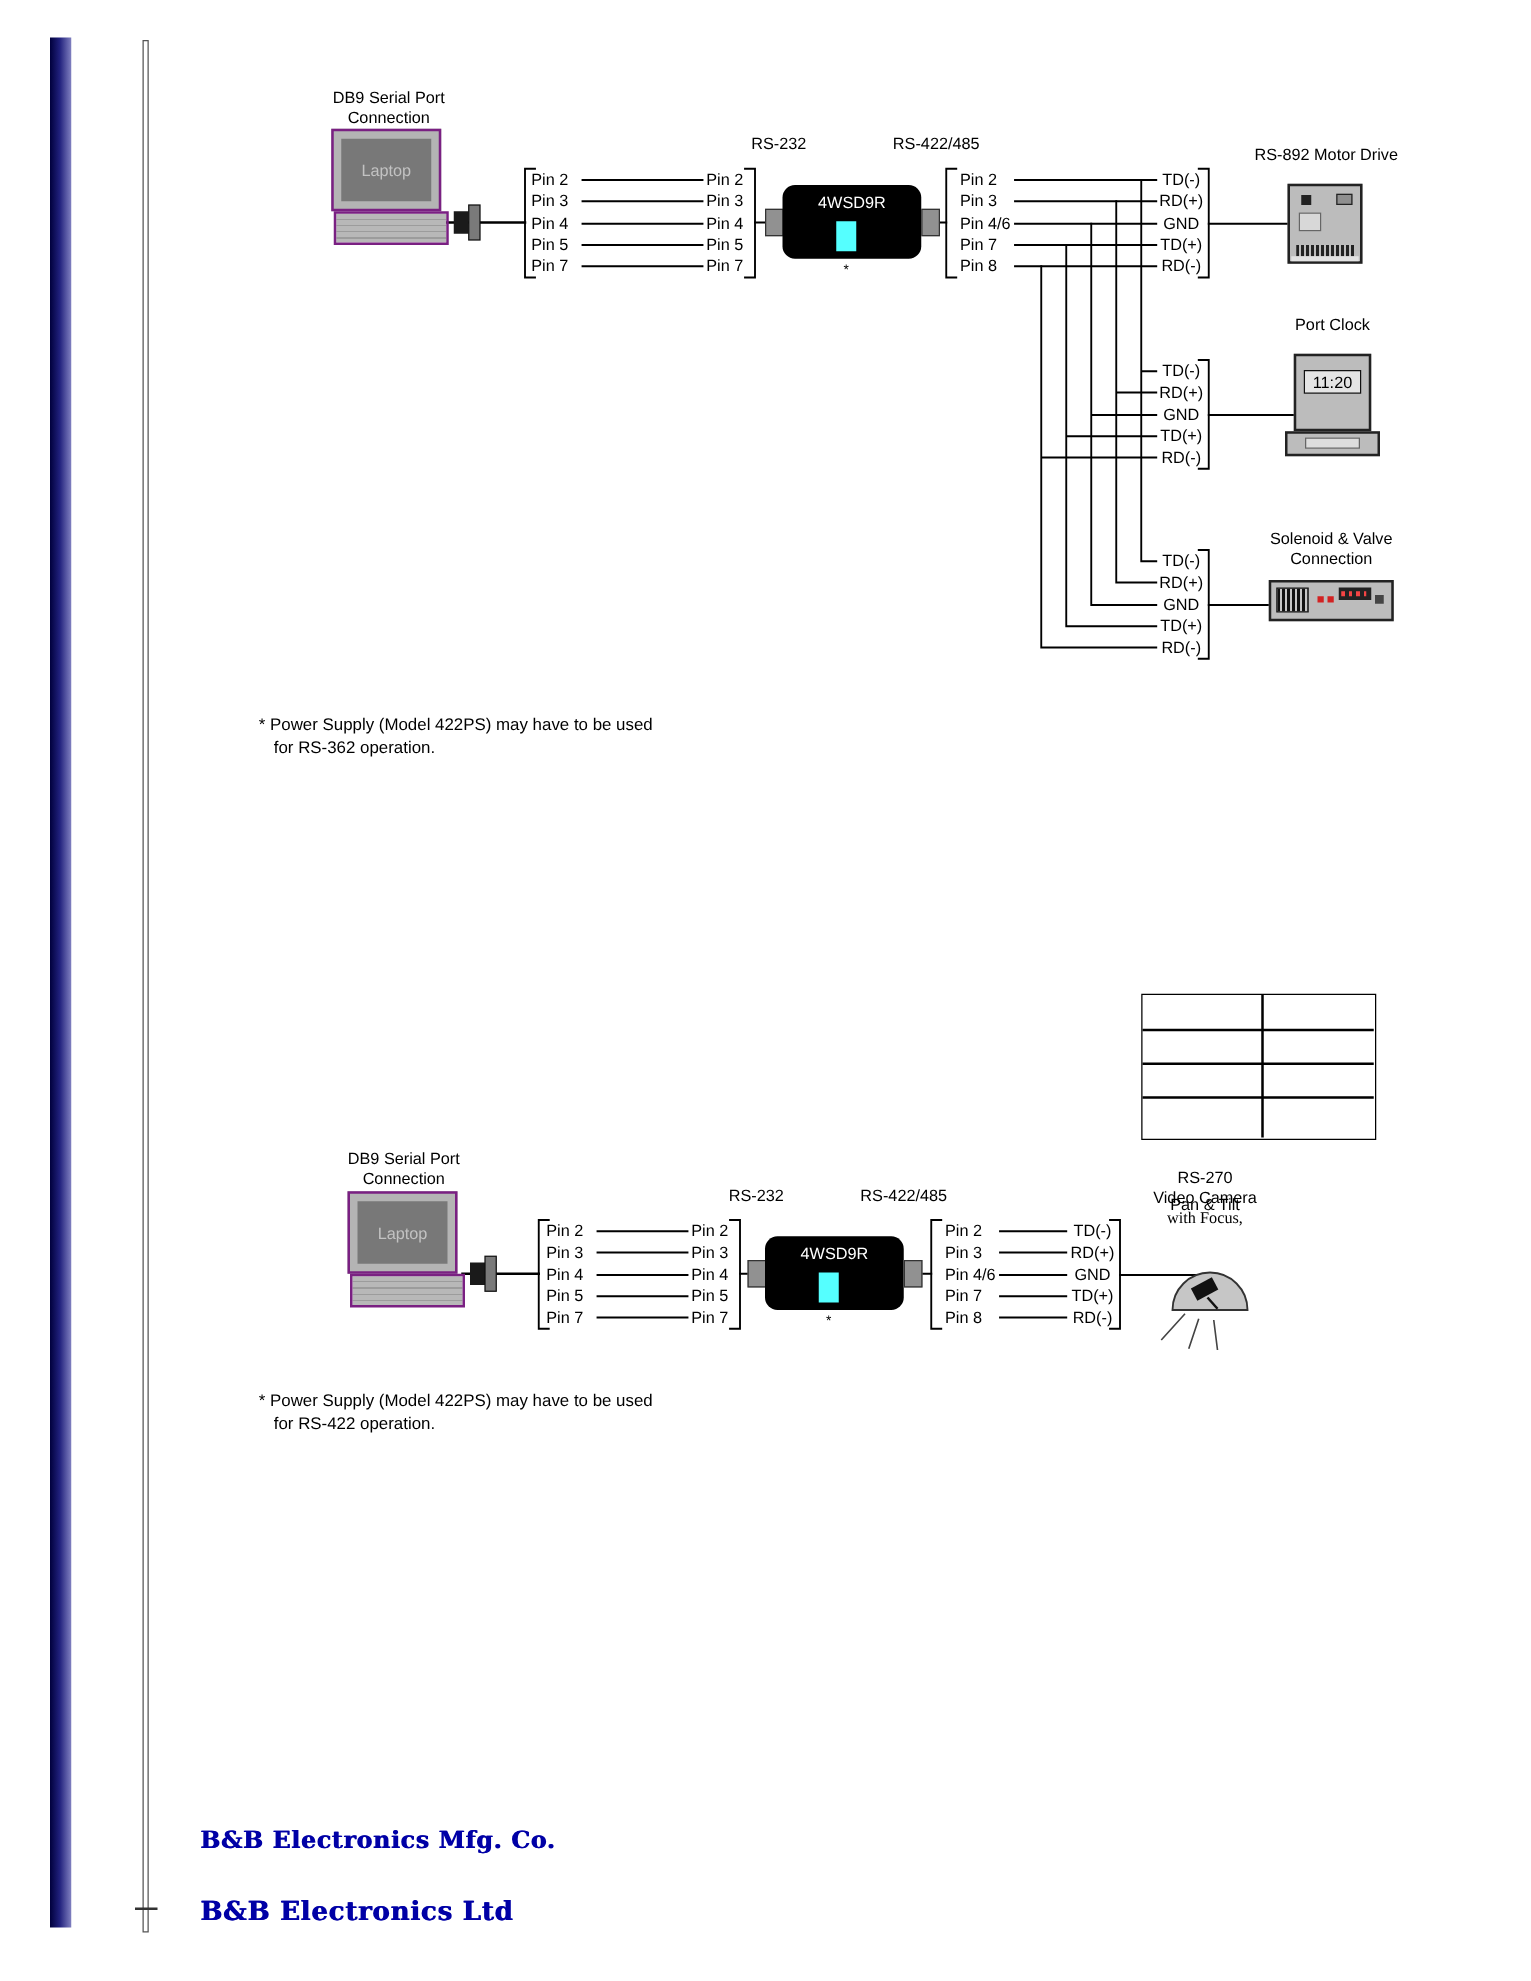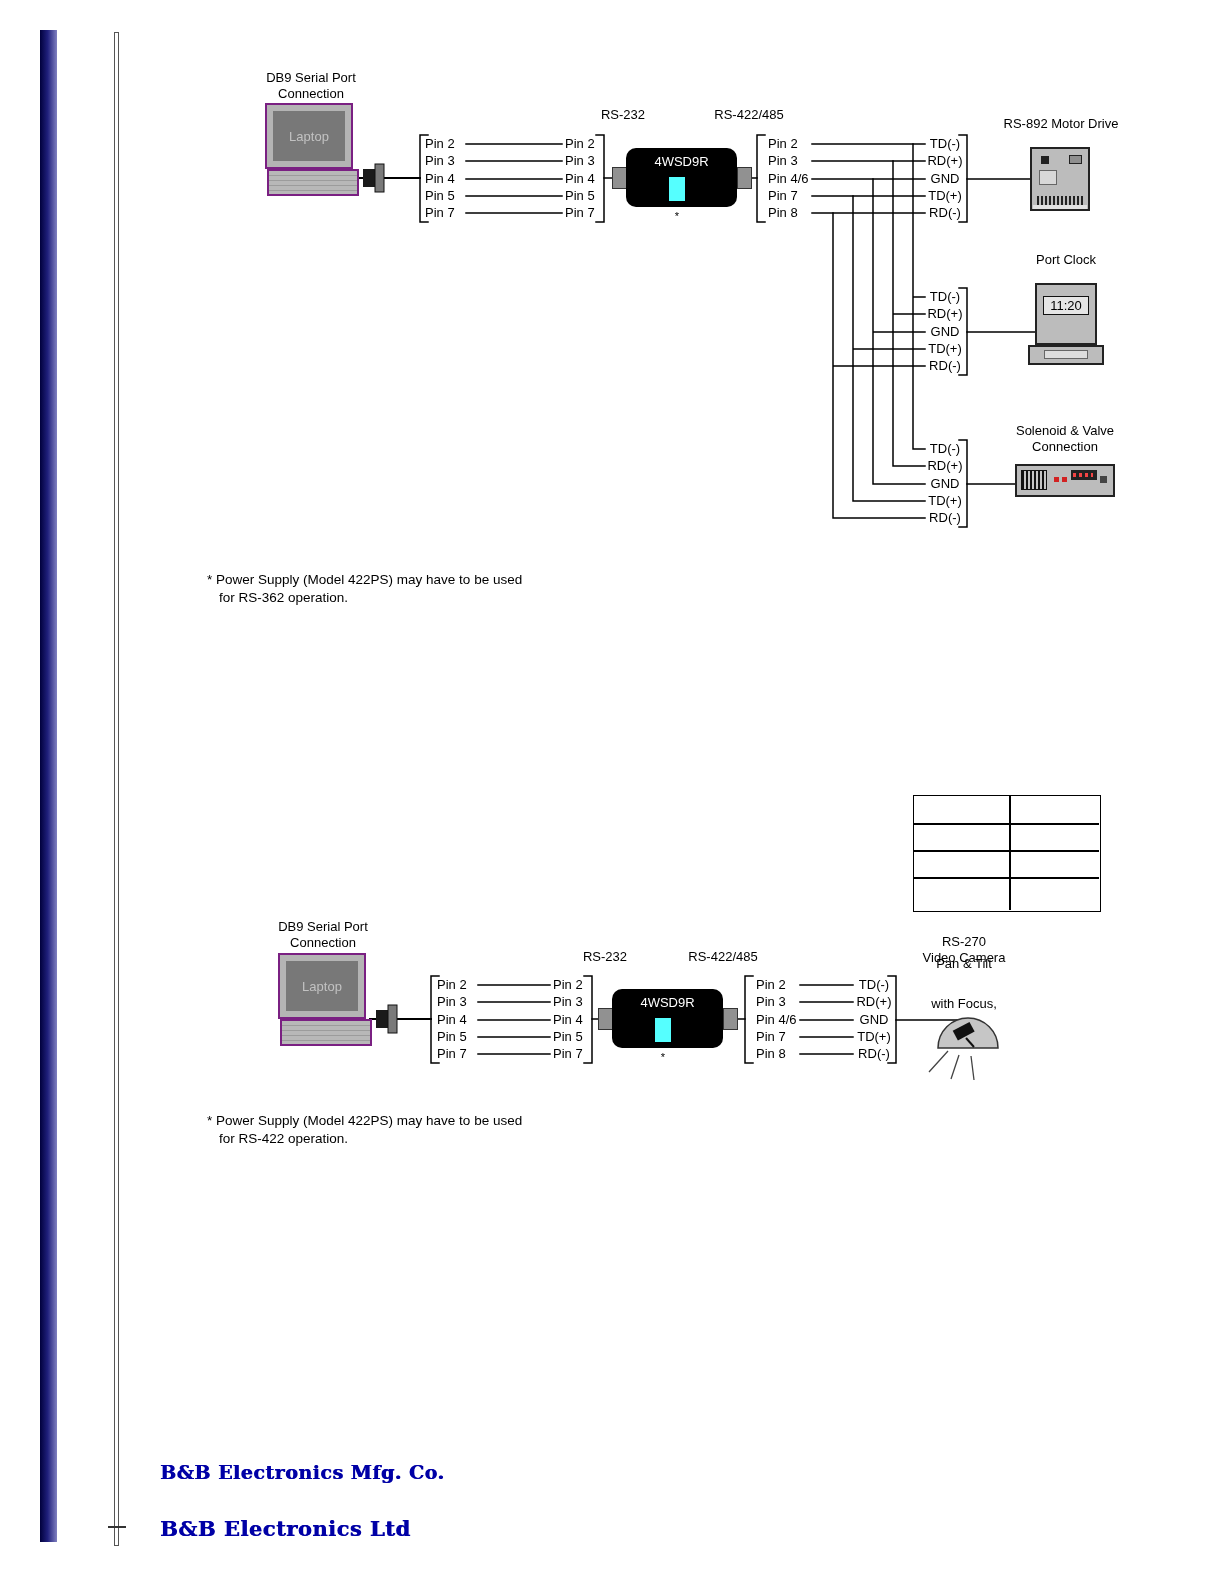--- a/index.html
+++ b/index.html
@@ -183,21 +183,21 @@
   <div class="lbl" style="left:756px;top:1046px;width:48px;">Pin 8</div>
 
   <div class="lbl ctr" style="left:854px;top:977px;width:40px;">TD(-)</div>
   <div class="lbl ctr" style="left:854px;top:994px;width:40px;">RD(+)</div>
   <div class="lbl ctr" style="left:854px;top:1012px;width:40px;">GND</div>
   <div class="lbl ctr" style="left:854px;top:1029px;width:40px;">TD(+)</div>
   <div class="lbl ctr" style="left:854px;top:1046px;width:40px;">RD(-)</div>
 
   <div class="lbl ctr" style="left:905px;top:934px;width:118px;">RS-270</div>
   <div class="lbl ctr" style="left:905px;top:950px;width:118px;">Video Camera</div>
-  <div class="lbl ctr" style="left:905px;top:996px;width:118px;">with Focus,</div>
+  <div class="lbl ctr" style="left:905px;top:966px;width:118px;font-family:Liberation Serif, serif;">with Focus,</div>
   <div class="lbl ctr" style="left:905px;top:956px;width:118px;">Pan &amp; Tilt</div>
 
   <div class="note" style="left:207px;top:1112px;">* Power Supply (Model 422PS) may have to be used</div>
   <div class="note" style="left:219px;top:1130px;">for RS-422 operation.</div>
 
   <div class="logo" style="left:160px;top:1461px;font-size:19px;">B&amp;B Electronics Mfg. Co.</div>
   <div class="logo" style="left:160px;top:1516px;font-size:21px;">B&amp;B Electronics Ltd</div>
 
 </div>
 

